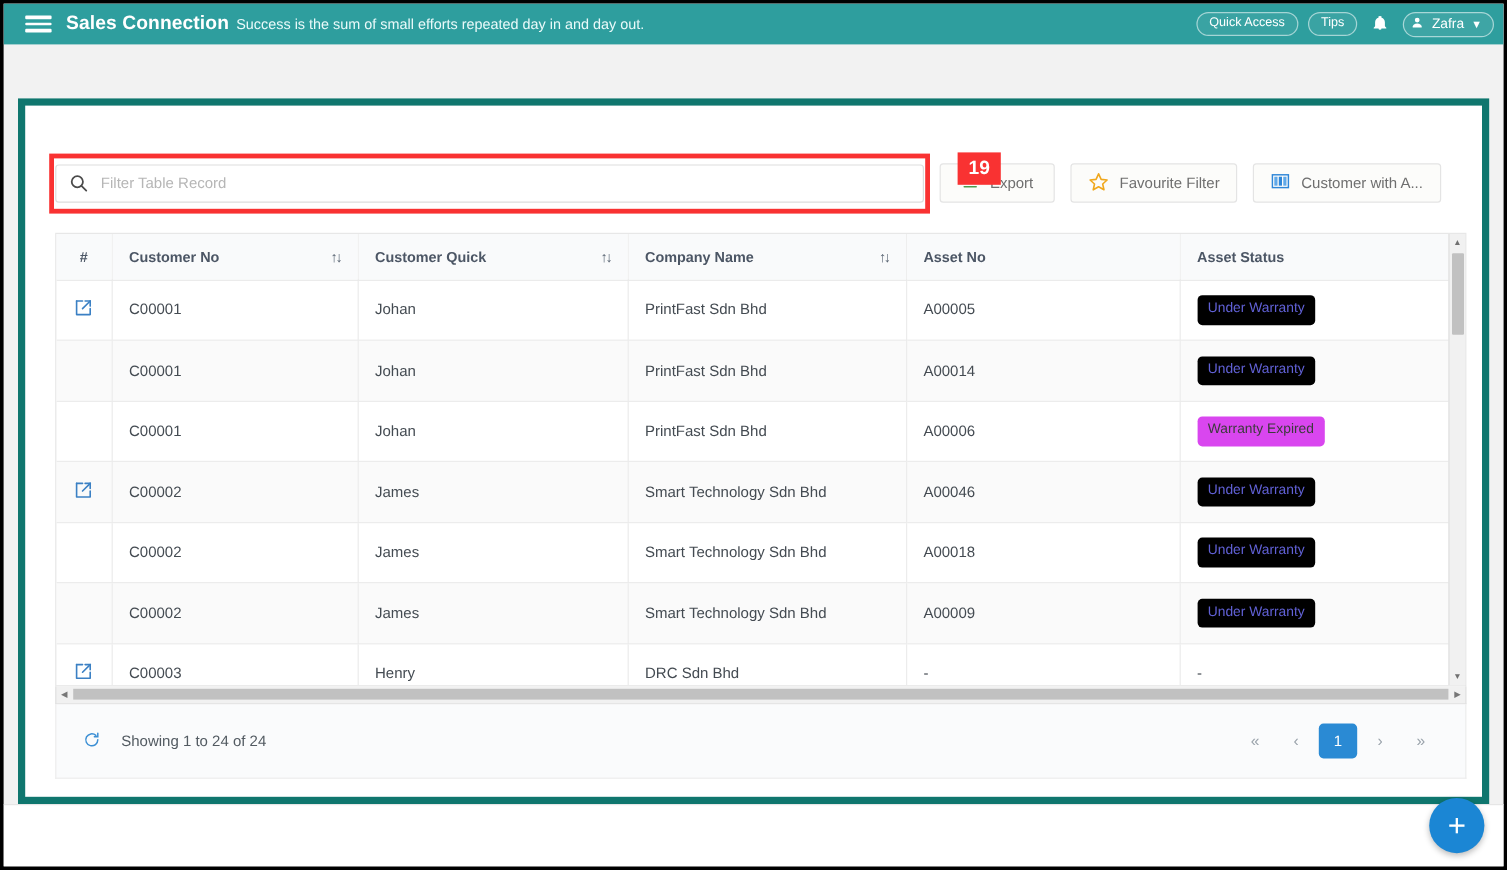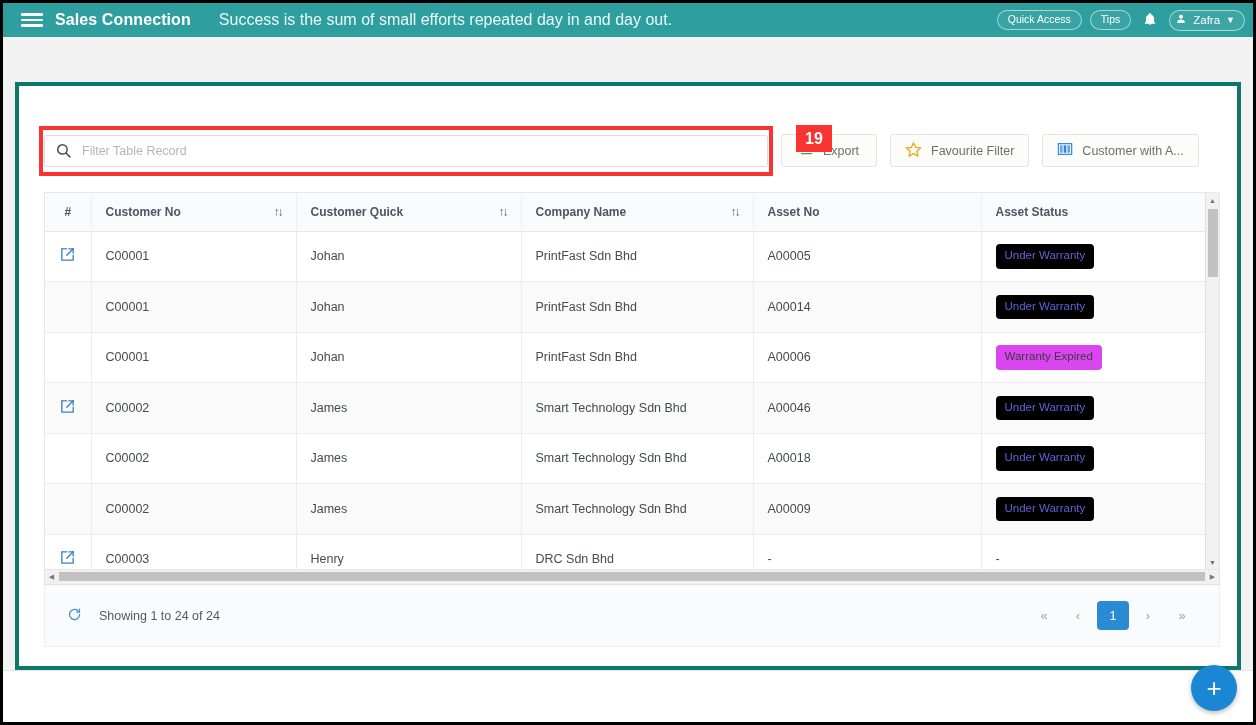--- a/index.html
+++ b/index.html
@@ -30,21 +30,21 @@
     display: flex; flex-direction: column; justify-content: center; gap: 3px;
     cursor: pointer;
     margin-right: 12px;
   }
   .hamburger span { display: block; height: 2.5px; background: #fff; border-radius: 1px; }
   .brand {
     font-size: 16px; font-weight: bold; letter-spacing: .1px;
     white-space: nowrap;
   }
   .tagline {
-    font-size: 16px; margin-left: 28px; color: #eafafa; white-space: nowrap;
+    font-size: 12px; margin-left: 6px; color: #eafafa; white-space: nowrap;
   }
   .appbar-right {
     margin-left: auto;
     display: flex; align-items: center; gap: 8px;
   }
   .pill {
     border: 1px solid rgba(255,255,255,.55);
     border-radius: 11px;
     padding: 3px 10px 4px;
     font-size: 10.5px;
@@ -74,21 +74,21 @@
     padding-left: 14px;
   }
   .pagetitle { font-size: 13.5px; font-weight: bold; color: #555c63; }
 
   
   .card {
     position: absolute;
     left: 12px; top: 79px;
     width: 1226px; height: 588px;
     background: #ffffff;
-    border: 4px solid #0f766e;
+    border: 6px solid #0f766e;
   }
 
   
   .toolbar {
     position: absolute;
     left: 25px; top: 48px;
     width: 1176px;
     display: flex; align-items: center;
   }
   .search-wrap { position: relative; width: 724px; }

